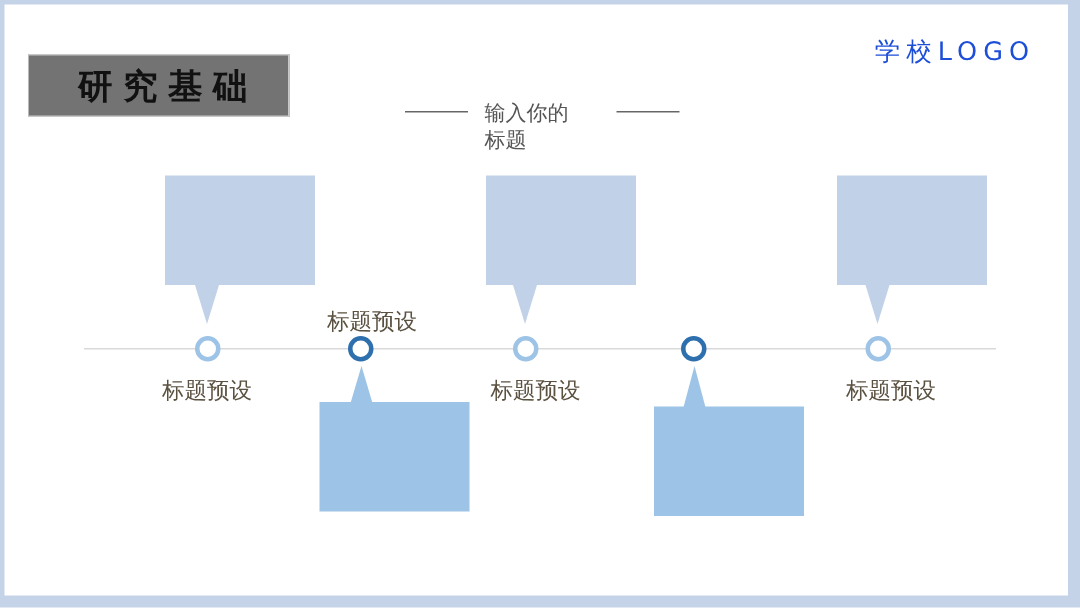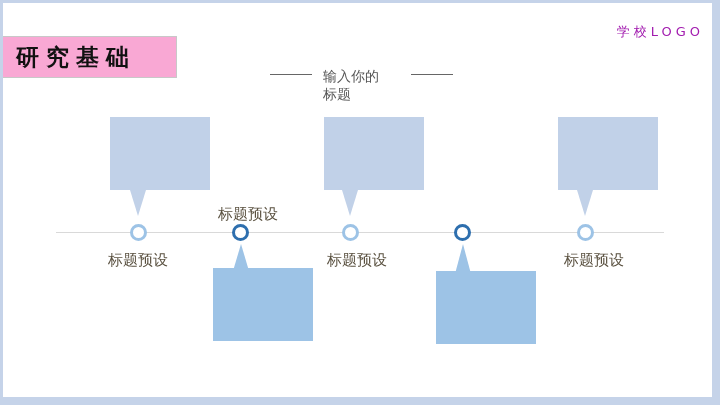--- a/index.html
+++ b/index.html
@@ -1,20 +1,20 @@
 <!DOCTYPE html>
 <html><head>
 <meta charset="utf-8">
 <style>
   html, body { margin:0; padding:0; }
   body { width:720px; height:405px; position:relative; overflow:hidden; background:#c5d3e9; font-family:"DejaVu Sans", sans-serif; }
   .slide { position:absolute; left:3px; top:3px; width:709px; height:394px; background:#ffffff; }
-  .title-box { position:absolute; left:0; top:33px; width:173px; height:40px; border:1px solid #c8c8c8; border-left:none; background:#f9a8d4; display:flex; align-items:center; }
+  .title-box { position:absolute; left:16px; top:33px; width:173px; height:40px; border:1px solid #c8c8c8; border-left:none; background:#737373; display:flex; align-items:center;justify-content:center; }
   .title-text { font-size:23px; font-weight:bold; color:#111; letter-spacing:7px; padding-left:13px; }
-  .logo { position:absolute; right:8px; top:20px; font-size:13px; color:#a21caf; letter-spacing:4px; }
+  .logo { position:absolute; right:22px; top:20px; font-size:17px; color:#1d4ed8; letter-spacing:4px; }
   .subtitle { position:absolute; left:320px; top:64px; width:80px; text-align:left; font-size:14px; color:#555; line-height:18px; }
   .sub-line { position:absolute; top:71px; height:1px; background:#666; }
   .timeline { position:absolute; left:53px; top:229px; width:608px; height:1px; background:#d9d9d9; }
   .node { position:absolute; width:11px; height:11px; border-radius:50%; background:#fff; box-sizing:content-box; }
   .node.light { border:3px solid #9dc3e6; }
   .node.dark { border:3px solid #2e6fae; }
   .box-up { position:absolute; background:#c1d1e8; }
   .box-down { position:absolute; background:#9dc3e6; }
   .tail { position:absolute; width:0; height:0; }
   .label { position:absolute; font-size:15px; font-weight:normal; color:#5a5140; white-space:nowrap; }

